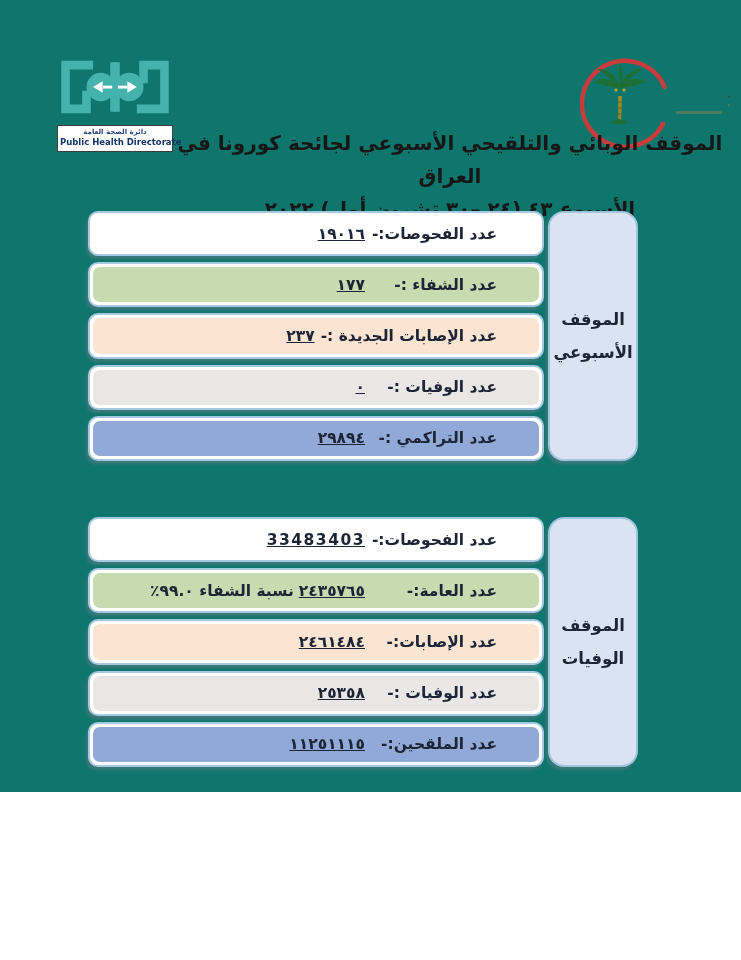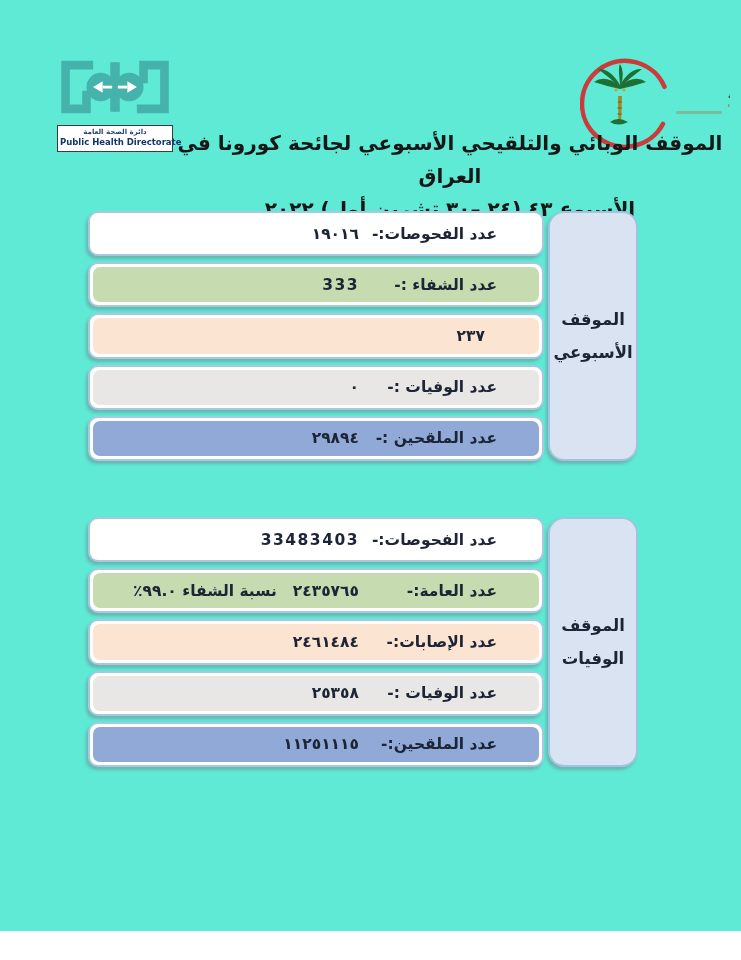--- a/index.html
+++ b/index.html
@@ -1,17 +1,17 @@
 <!DOCTYPE html>
 <html lang="ar"><head>
 <meta charset="utf-8">
 <style>
   html,body{margin:0;padding:0;background:#ffffff;}
   body{width:741px;height:960px;overflow:hidden;font-family:"DejaVu Sans",sans-serif;}
-  .page{position:relative;width:741px;height:931px;background:#5eead4;}
+  .page{position:relative;width:741px;height:792px;background:#0f766e;}
 
   
   .phd-logo{position:absolute;left:57px;top:56px;width:116px;}
   .phd-box{margin-top:3px;border:1.5px solid #3c3c3c;padding:2px 2px 3px;text-align:center;background:#fff;}
   .phd-box .ar{display:block;font-size:7px;font-weight:700;color:#24427c;line-height:9px;}
   .phd-box .en{display:block;font-size:8.5px;font-weight:700;color:#123468;line-height:11px;white-space:nowrap;}
   .moh-logo{position:absolute;left:580px;top:56px;width:150px;height:100px;}
 
   
   .title{position:absolute;left:150px;top:127px;width:600px;text-align:center;direction:rtl;
@@ -20,22 +20,22 @@
   
   .section{position:absolute;left:88px;width:550px;height:250px;}
   .section-weekly{top:211px;}
   .section-cumulative{top:517px;}
   .rows{position:absolute;left:0;top:0;width:456px;height:100%;display:flex;flex-direction:column;gap:6px;}
   .row{flex:1;box-sizing:border-box;background:#ffffff;border:2px solid #a6c9e2;border-radius:10px;
        padding:3px;box-shadow:-2px 3px 3px rgba(115,125,135,.45);}
   .fill{height:100%;box-sizing:border-box;border-radius:7px;display:flex;align-items:center;direction:rtl;
         padding:0 42px 0 8px;font-weight:700;font-size:15.5px;color:#1c2436;}
   .lbl{min-width:126px;white-space:nowrap;}
-  .val{white-space:nowrap;letter-spacing:1.5px;margin-right:12px;}
-  .extra{white-space:nowrap;margin-right:16px;}
+  .val{white-space:nowrap;letter-spacing:1.5px;margin-right:6px;text-decoration:underline;}
+  .extra{white-space:nowrap;margin-right:5px;}
   .side{position:absolute;right:0;top:0;width:90px;height:100%;box-sizing:border-box;
         border:2px solid #9fc4dd;border-radius:16px;display:flex;flex-direction:column;align-items:center;
         justify-content:center;gap:14px;direction:rtl;font-weight:700;font-size:16.5px;color:#1c2436;
         box-shadow:-2px 3px 3px rgba(115,125,135,.45);}
 </style>
 </head>
 <body>
 
 <div class="page">
 
@@ -94,37 +94,38 @@
     <div class="rows">
       <div class="row">
         <div class="fill" style="background: rgb(255, 255, 255);">
           <span class="lbl">عدد الفحوصات:-</span>
           <span class="val">١٩٠١٦</span>
         </div>
       </div>
       <div class="row">
         <div class="fill" style="background: rgb(198, 220, 176);">
           <span class="lbl">عدد الشفاء :-</span>
-          <span class="val">333</span>
+          <span class="val">١٧٧</span>
         </div>
       </div>
       <div class="row">
         <div class="fill" style="background: rgb(251, 229, 210);">
+          <span class="lbl">عدد الإصابات الجديدة :-</span>
           <span class="val">٢٣٧</span>
         </div>
       </div>
       <div class="row">
         <div class="fill" style="background: rgb(232, 231, 229);">
           <span class="lbl">عدد الوفيات :-</span>
           <span class="val">٠</span>
         </div>
       </div>
       <div class="row">
         <div class="fill" style="background: rgb(145, 169, 214);">
-          <span class="lbl">عدد الملقحين :-</span>
+          <span class="lbl">عدد التراكمي :-</span>
           <span class="val">٢٩٨٩٤</span>
         </div>
       </div>
     </div>
     <div class="side" style="background: rgb(218, 227, 242);">
       <span>الموقف</span>
       <span>الأسبوعي</span>
     </div>
   </div>
 

